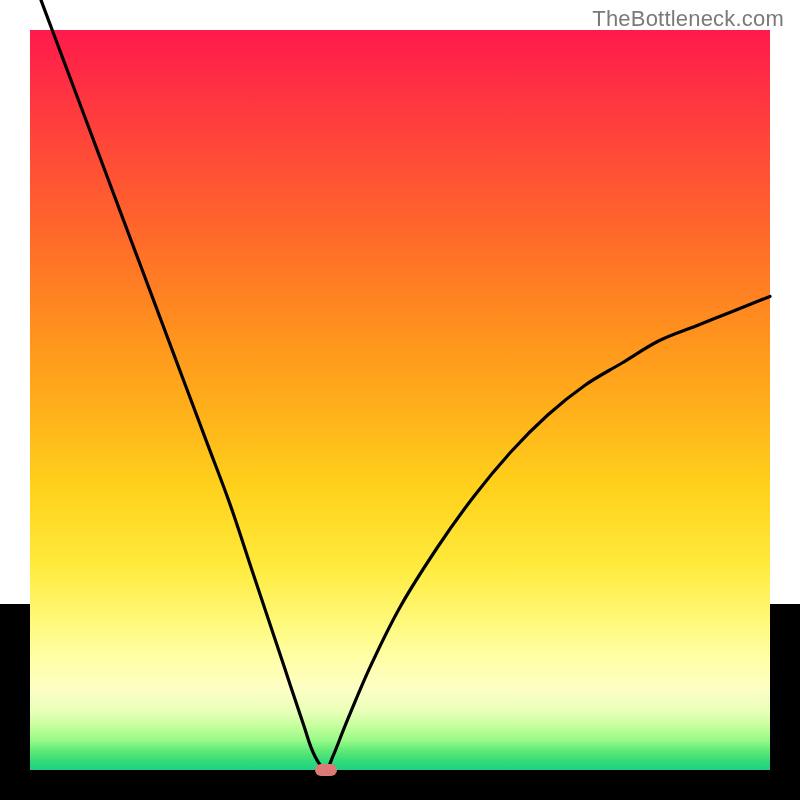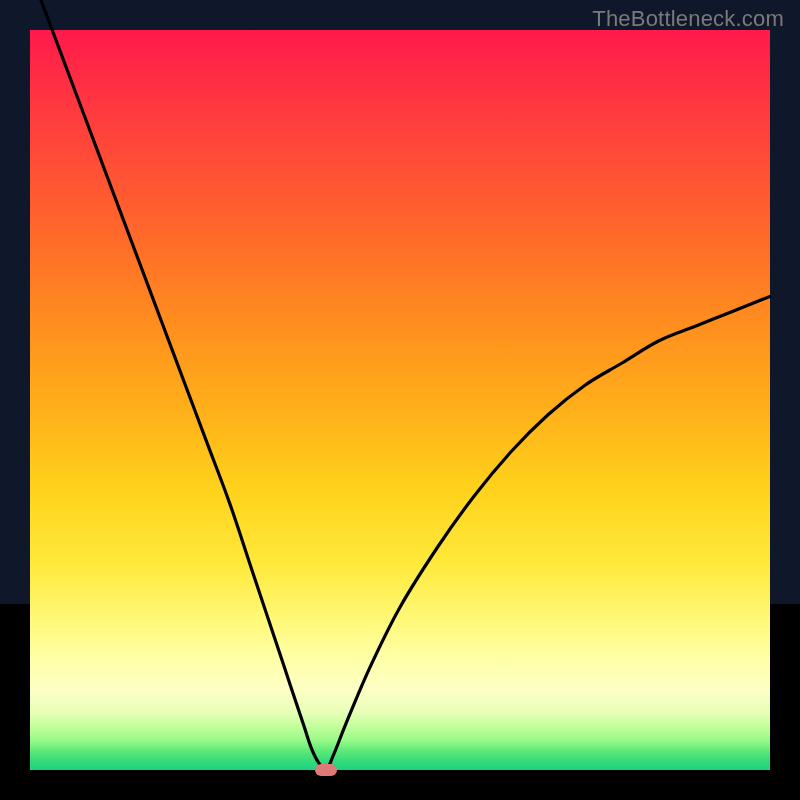--- a/index.html
+++ b/index.html
@@ -9,21 +9,21 @@
     height: 800px;
     background: #000;
     overflow: hidden;
   }
   .frame {
     position: absolute;
     left: 0;
     top: 0;
     width: 800px;
     height: 604px;
-    background: #0f172a;
+    background: #ffffff;
   }
   .plot {
     position: absolute;
     left: 30px;
     top: 30px;
     width: 740px;
     height: 740px;
     background: linear-gradient(to bottom,
       #ff1a4b 0%,
       #ff3d3d 12%,

